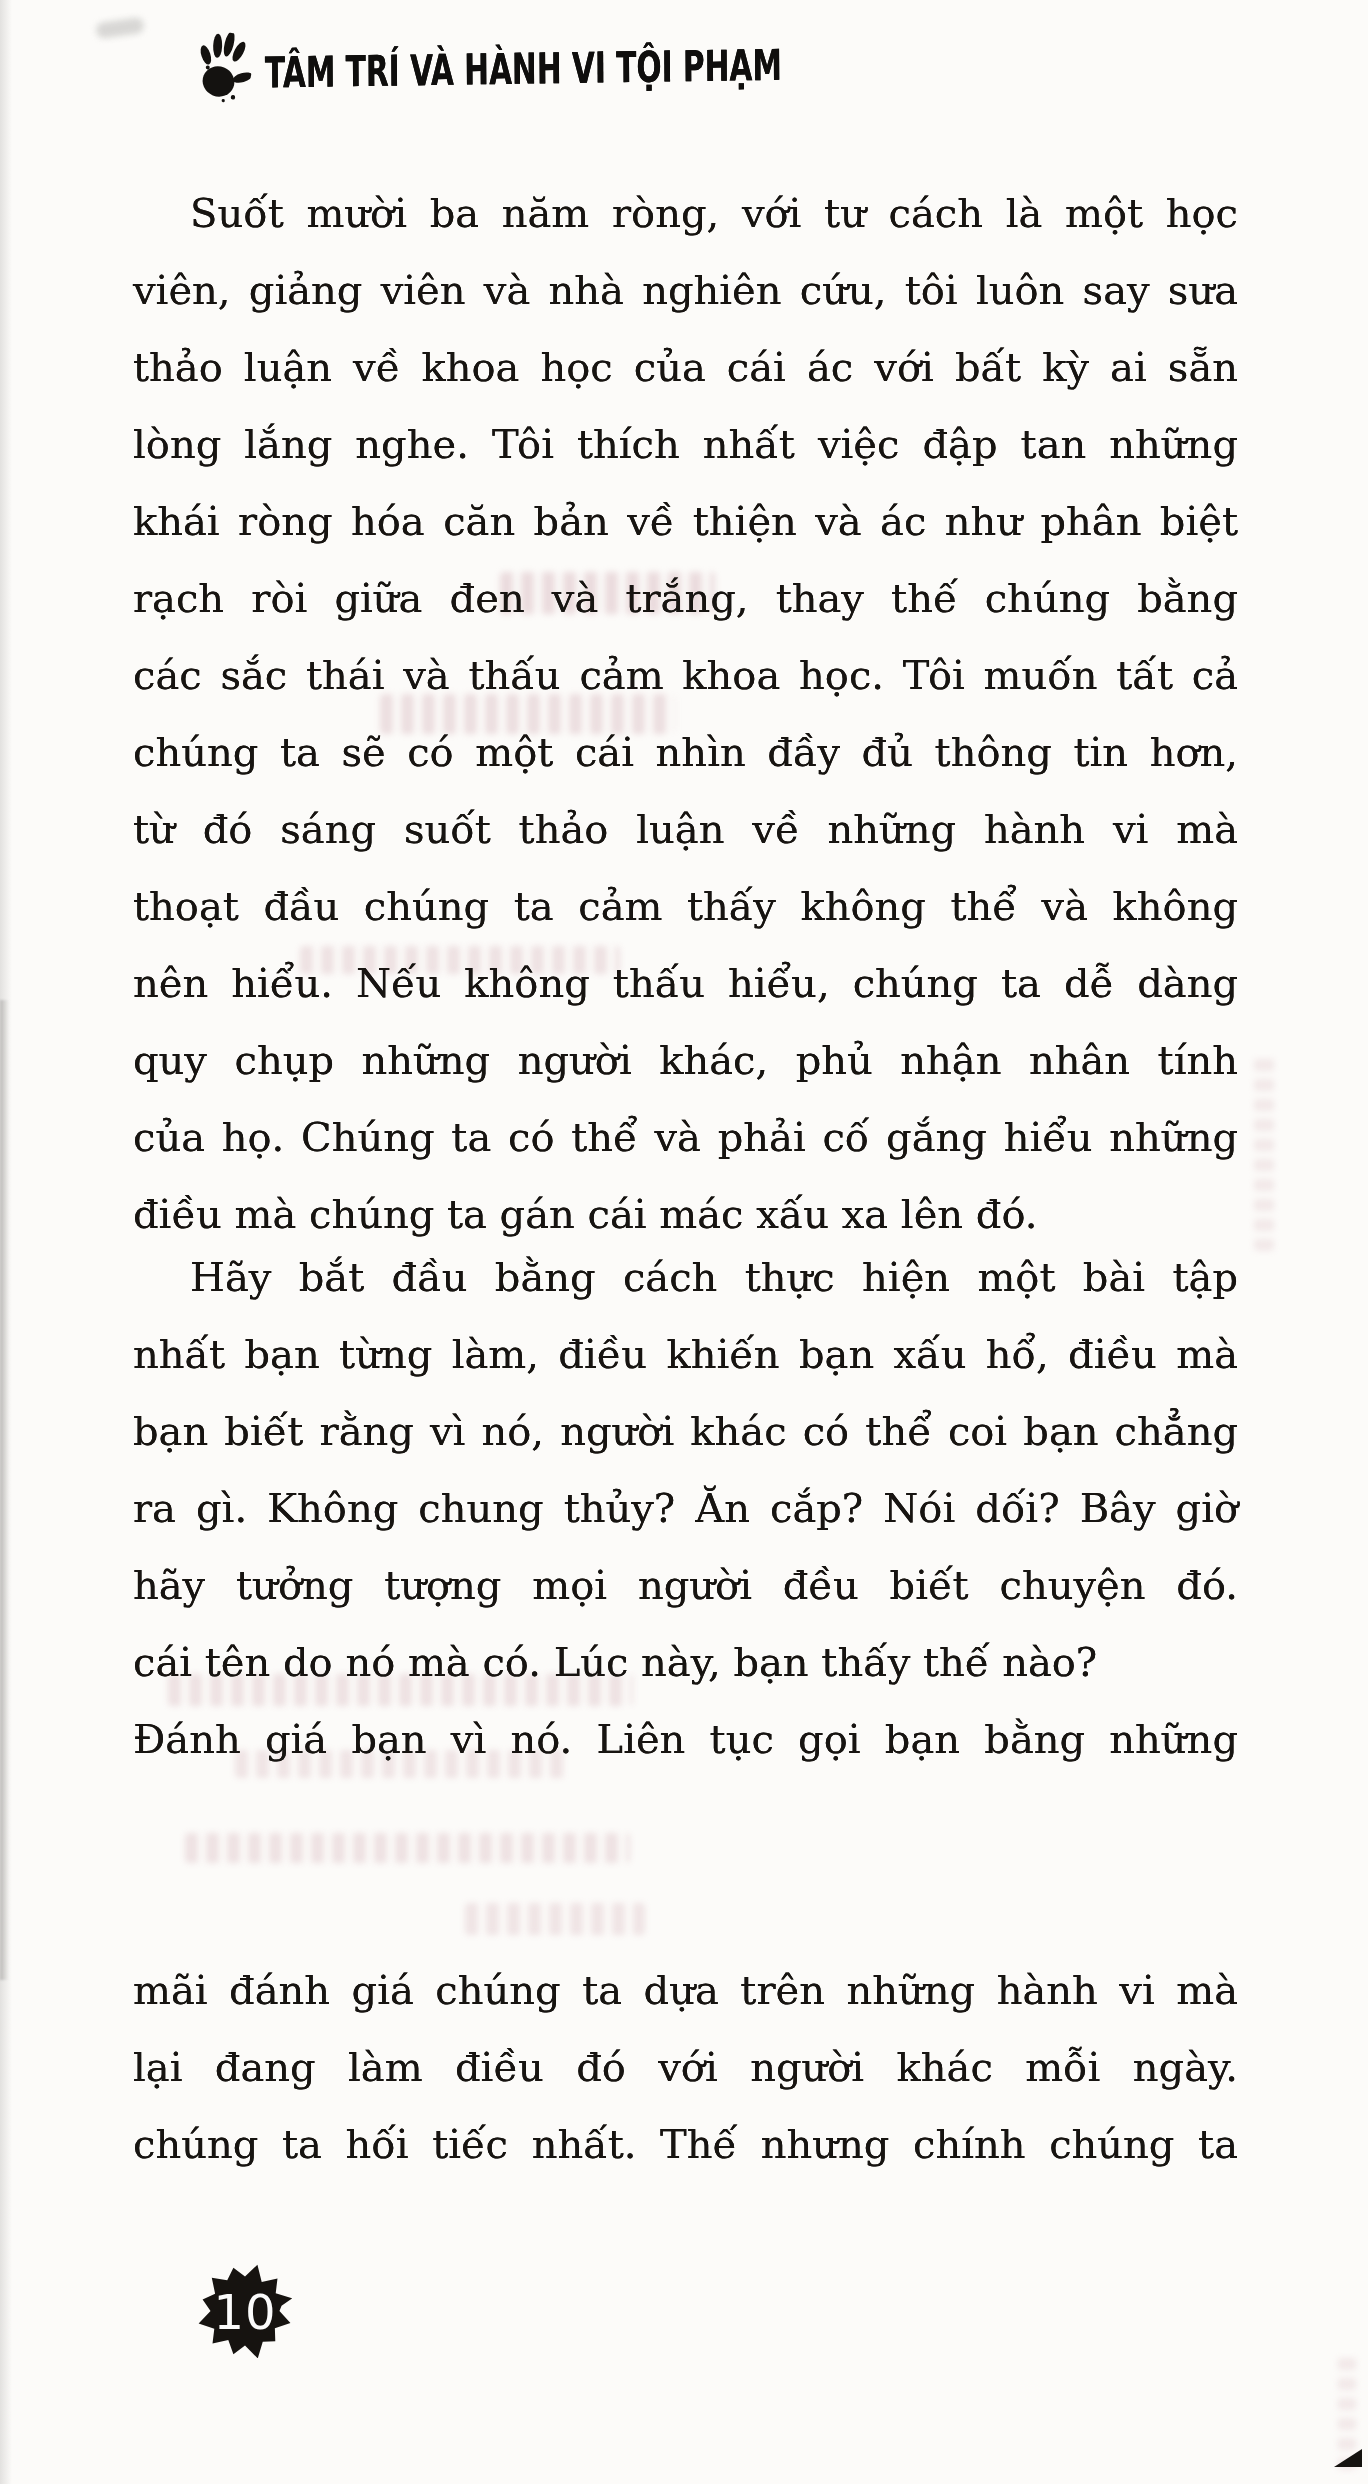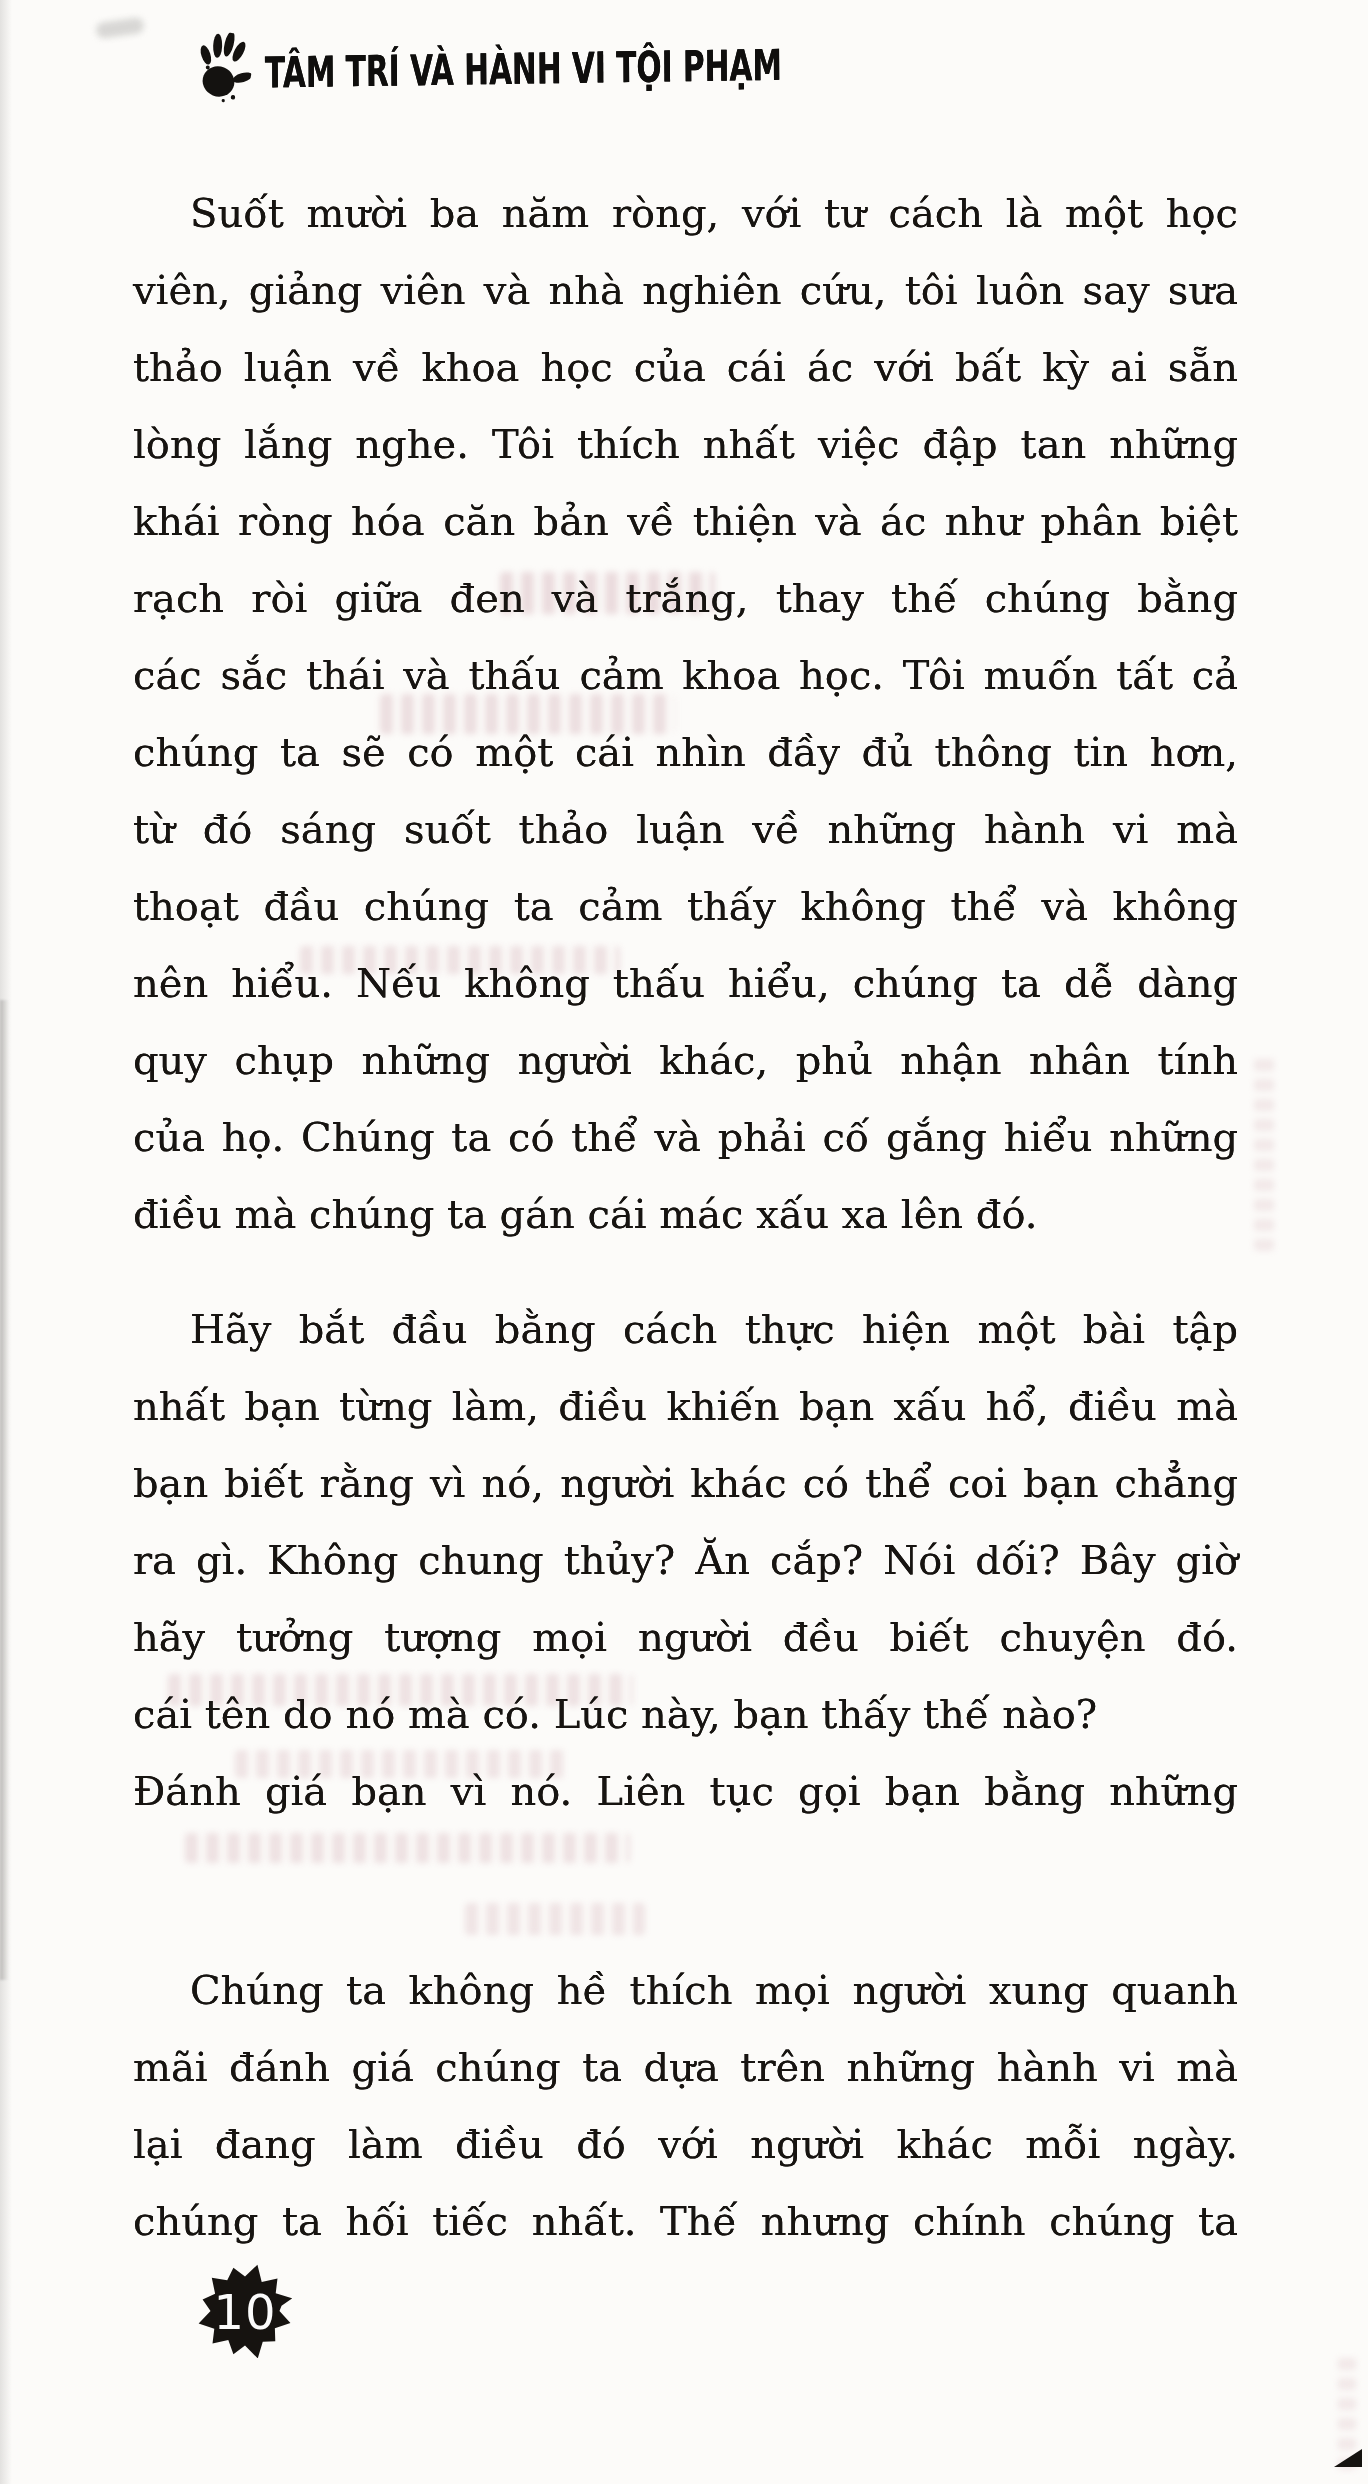--- a/index.html
+++ b/index.html
@@ -64,21 +64,21 @@
     text-shadow:0 0 .6px #0f0e0d;
   }
 
   
   .para{
     position:absolute;left:133px;width:1105px;
     font-size:40px;line-height:77px;
     color:#171411;
   }
   .p1{top:175px;}
-  .p2{top:1291px;}
+  .p2{top:1239px;}
   .p3{top:1952px;}
   .line{
     text-align:justify;
     text-align-last:justify;
     white-space:normal;
     text-shadow:0 0 .5px #171411;
   }
   .line.no-j{text-align-last:left;}
   .line.indent{text-indent:57px;}
 
@@ -161,21 +161,20 @@
     <section class="para p2">
         <div class="line indent">Hãy bắt đầu bằng cách thực hiện một bài tập</div>
         <div class="line">nhất bạn từng làm, điều khiến bạn xấu hổ, điều mà</div>
         <div class="line">bạn biết rằng vì nó, người khác có thể coi bạn chẳng</div>
         <div class="line">ra gì. Không chung thủy? Ăn cắp? Nói dối? Bây giờ</div>
         <div class="line">hãy tưởng tượng mọi người đều biết chuyện đó.</div>
         <div class="line no-j">cái tên do nó mà có. Lúc này, bạn thấy thế nào?</div>
         <div class="line">Đánh giá bạn vì nó. Liên tục gọi bạn bằng những</div>
       </section>
     <section class="para p3">
-        <div class="line indent">Chúng ta không hề thích mọi người xung quanh</div>
         <div class="line">mãi đánh giá chúng ta dựa trên những hành vi mà</div>
         <div class="line">lại đang làm điều đó với người khác mỗi ngày.</div>
         <div class="line">chúng ta hối tiếc nhất. Thế nhưng chính chúng ta</div>
       </section>
   </main>
 
   <div class="page-badge">
     <svg viewBox="0 0 90 90" width="94" height="94" xmlns="http://www.w3.org/2000/svg">
       <polygon fill="#161310" points="78,45 88.5,56.6 73.6,61.5 74,74 62,74.4 57.2,90.4 45,78 33.9,86.5 29,72.7 13.9,76.1 15.6,62 0.6,56.9 12,45 4.4,34.1 16.4,28.5 13.2,13.2 28,15.6 33.9,3.5 45,12 56.9,0.6 61,17.3 76.1,13.9 74.4,28 90.4,32.8 80,40"></polygon>
     </svg>

